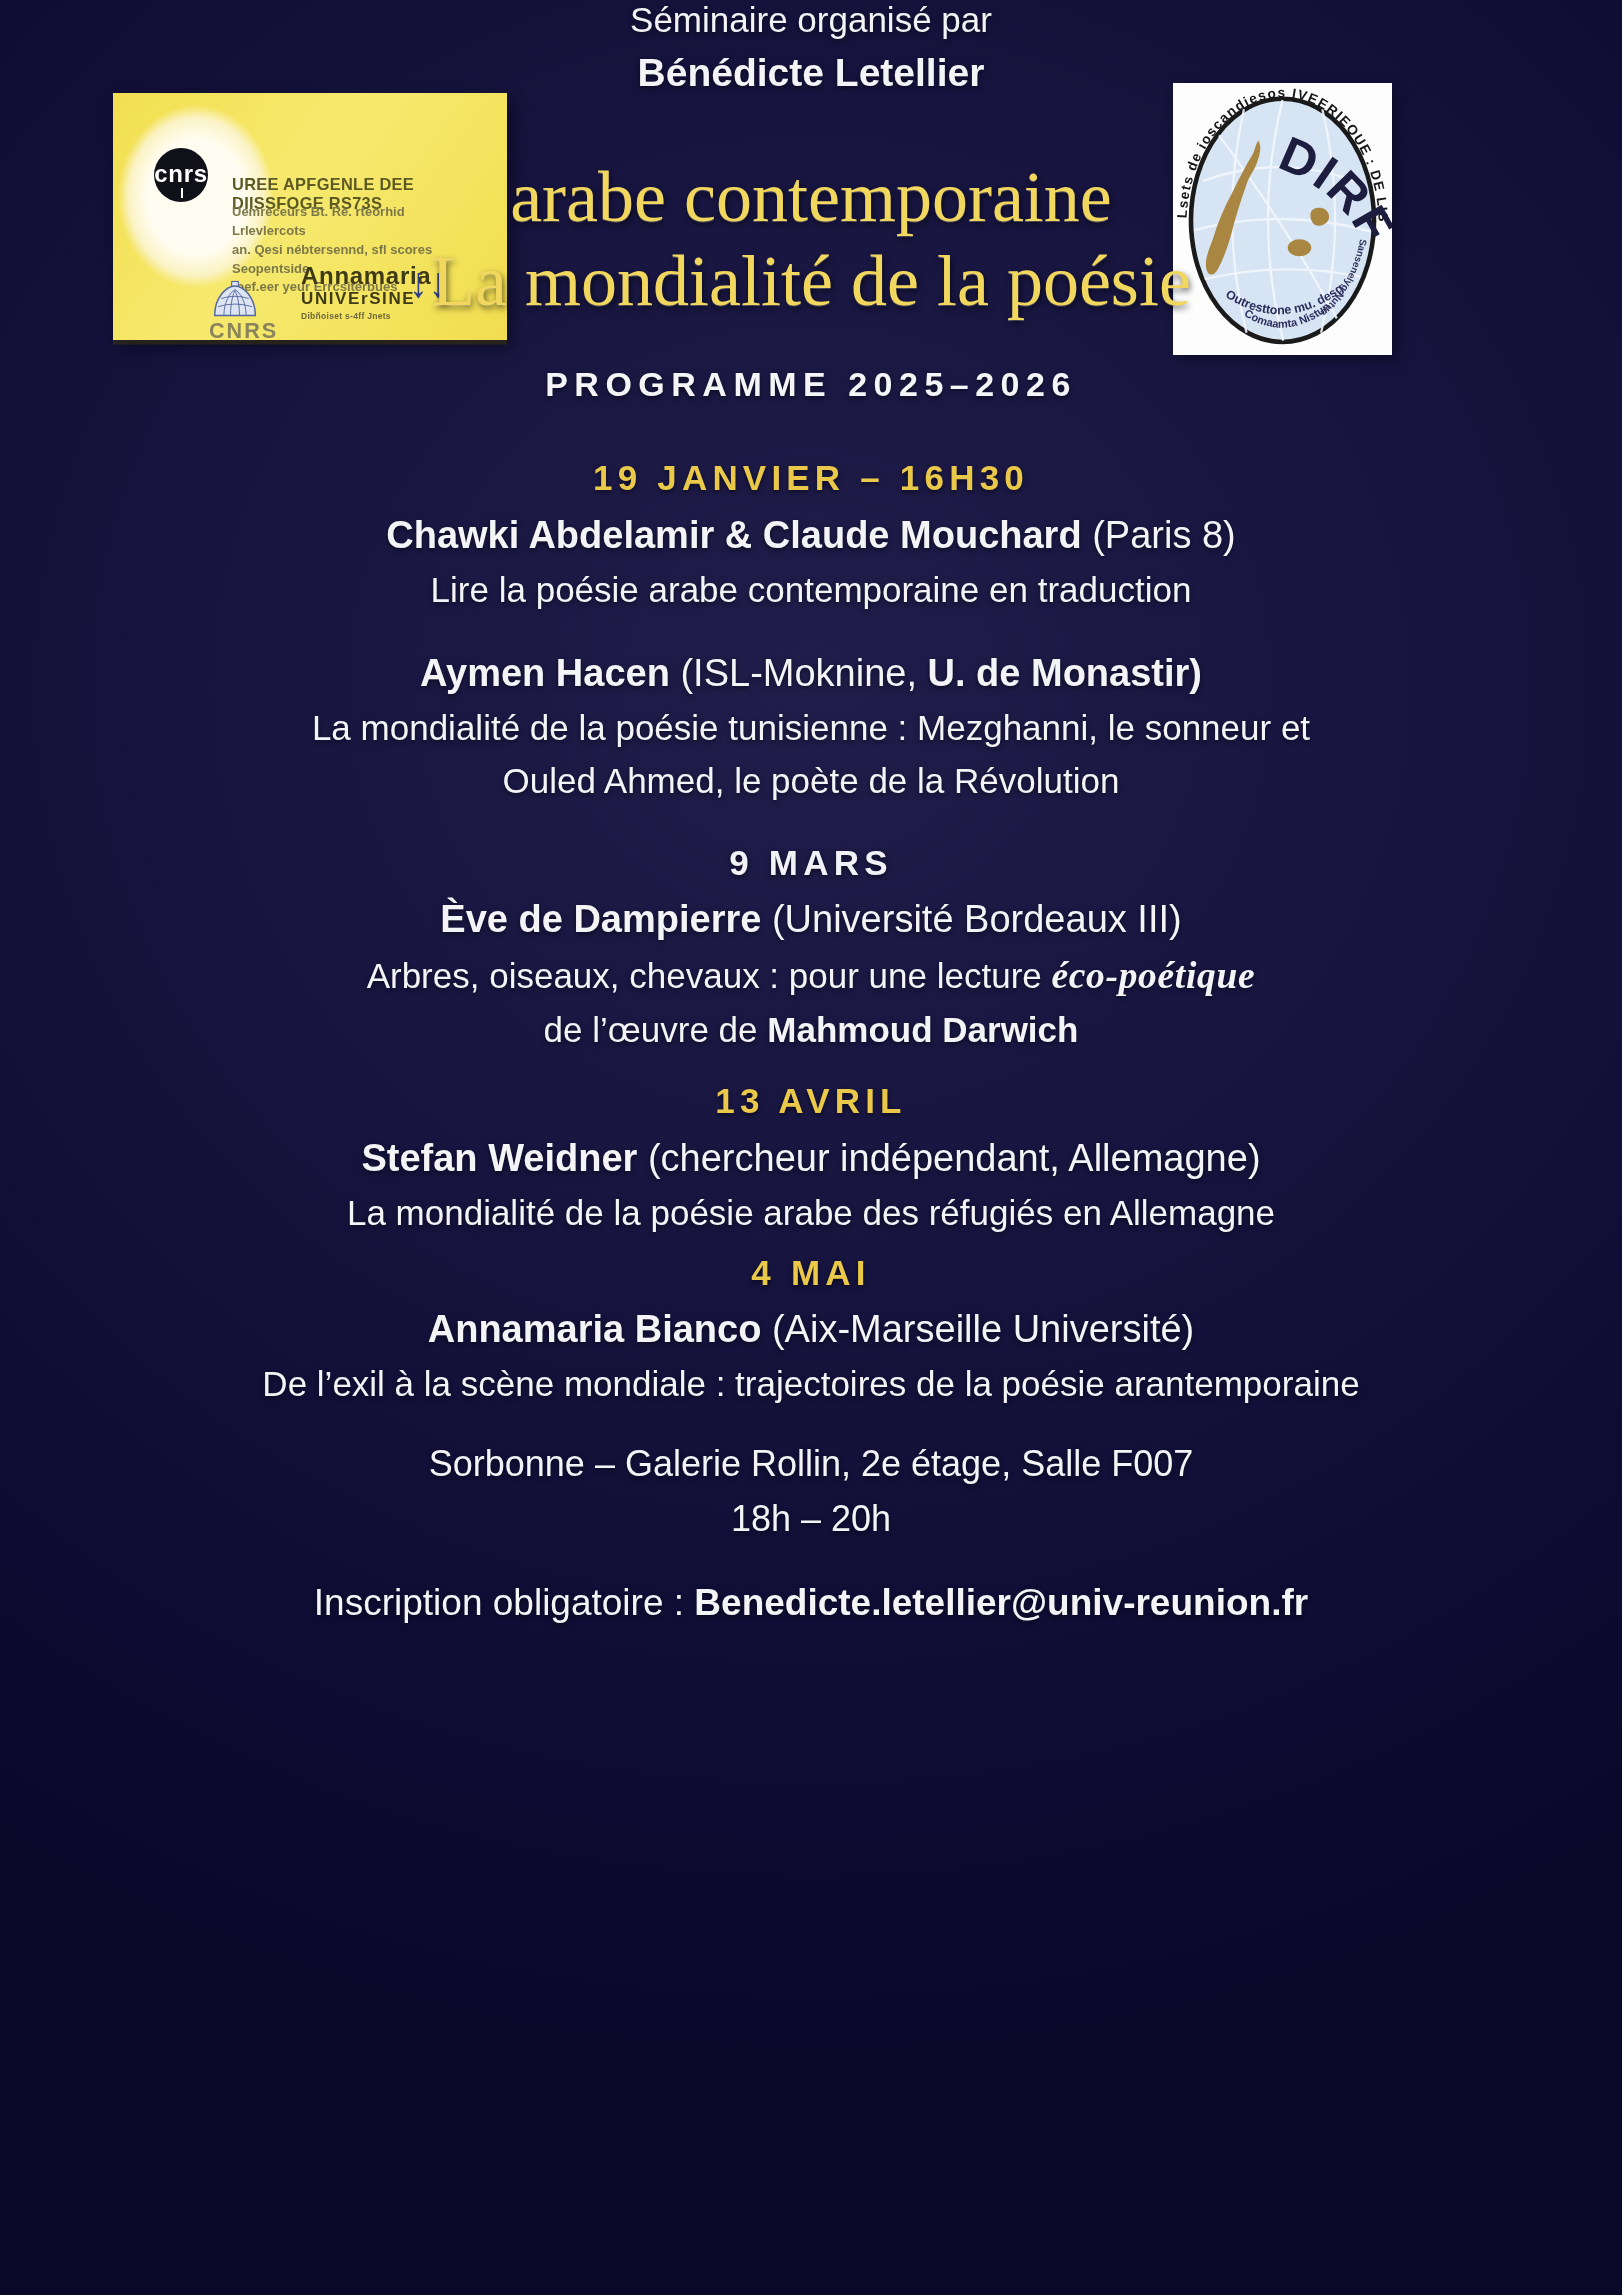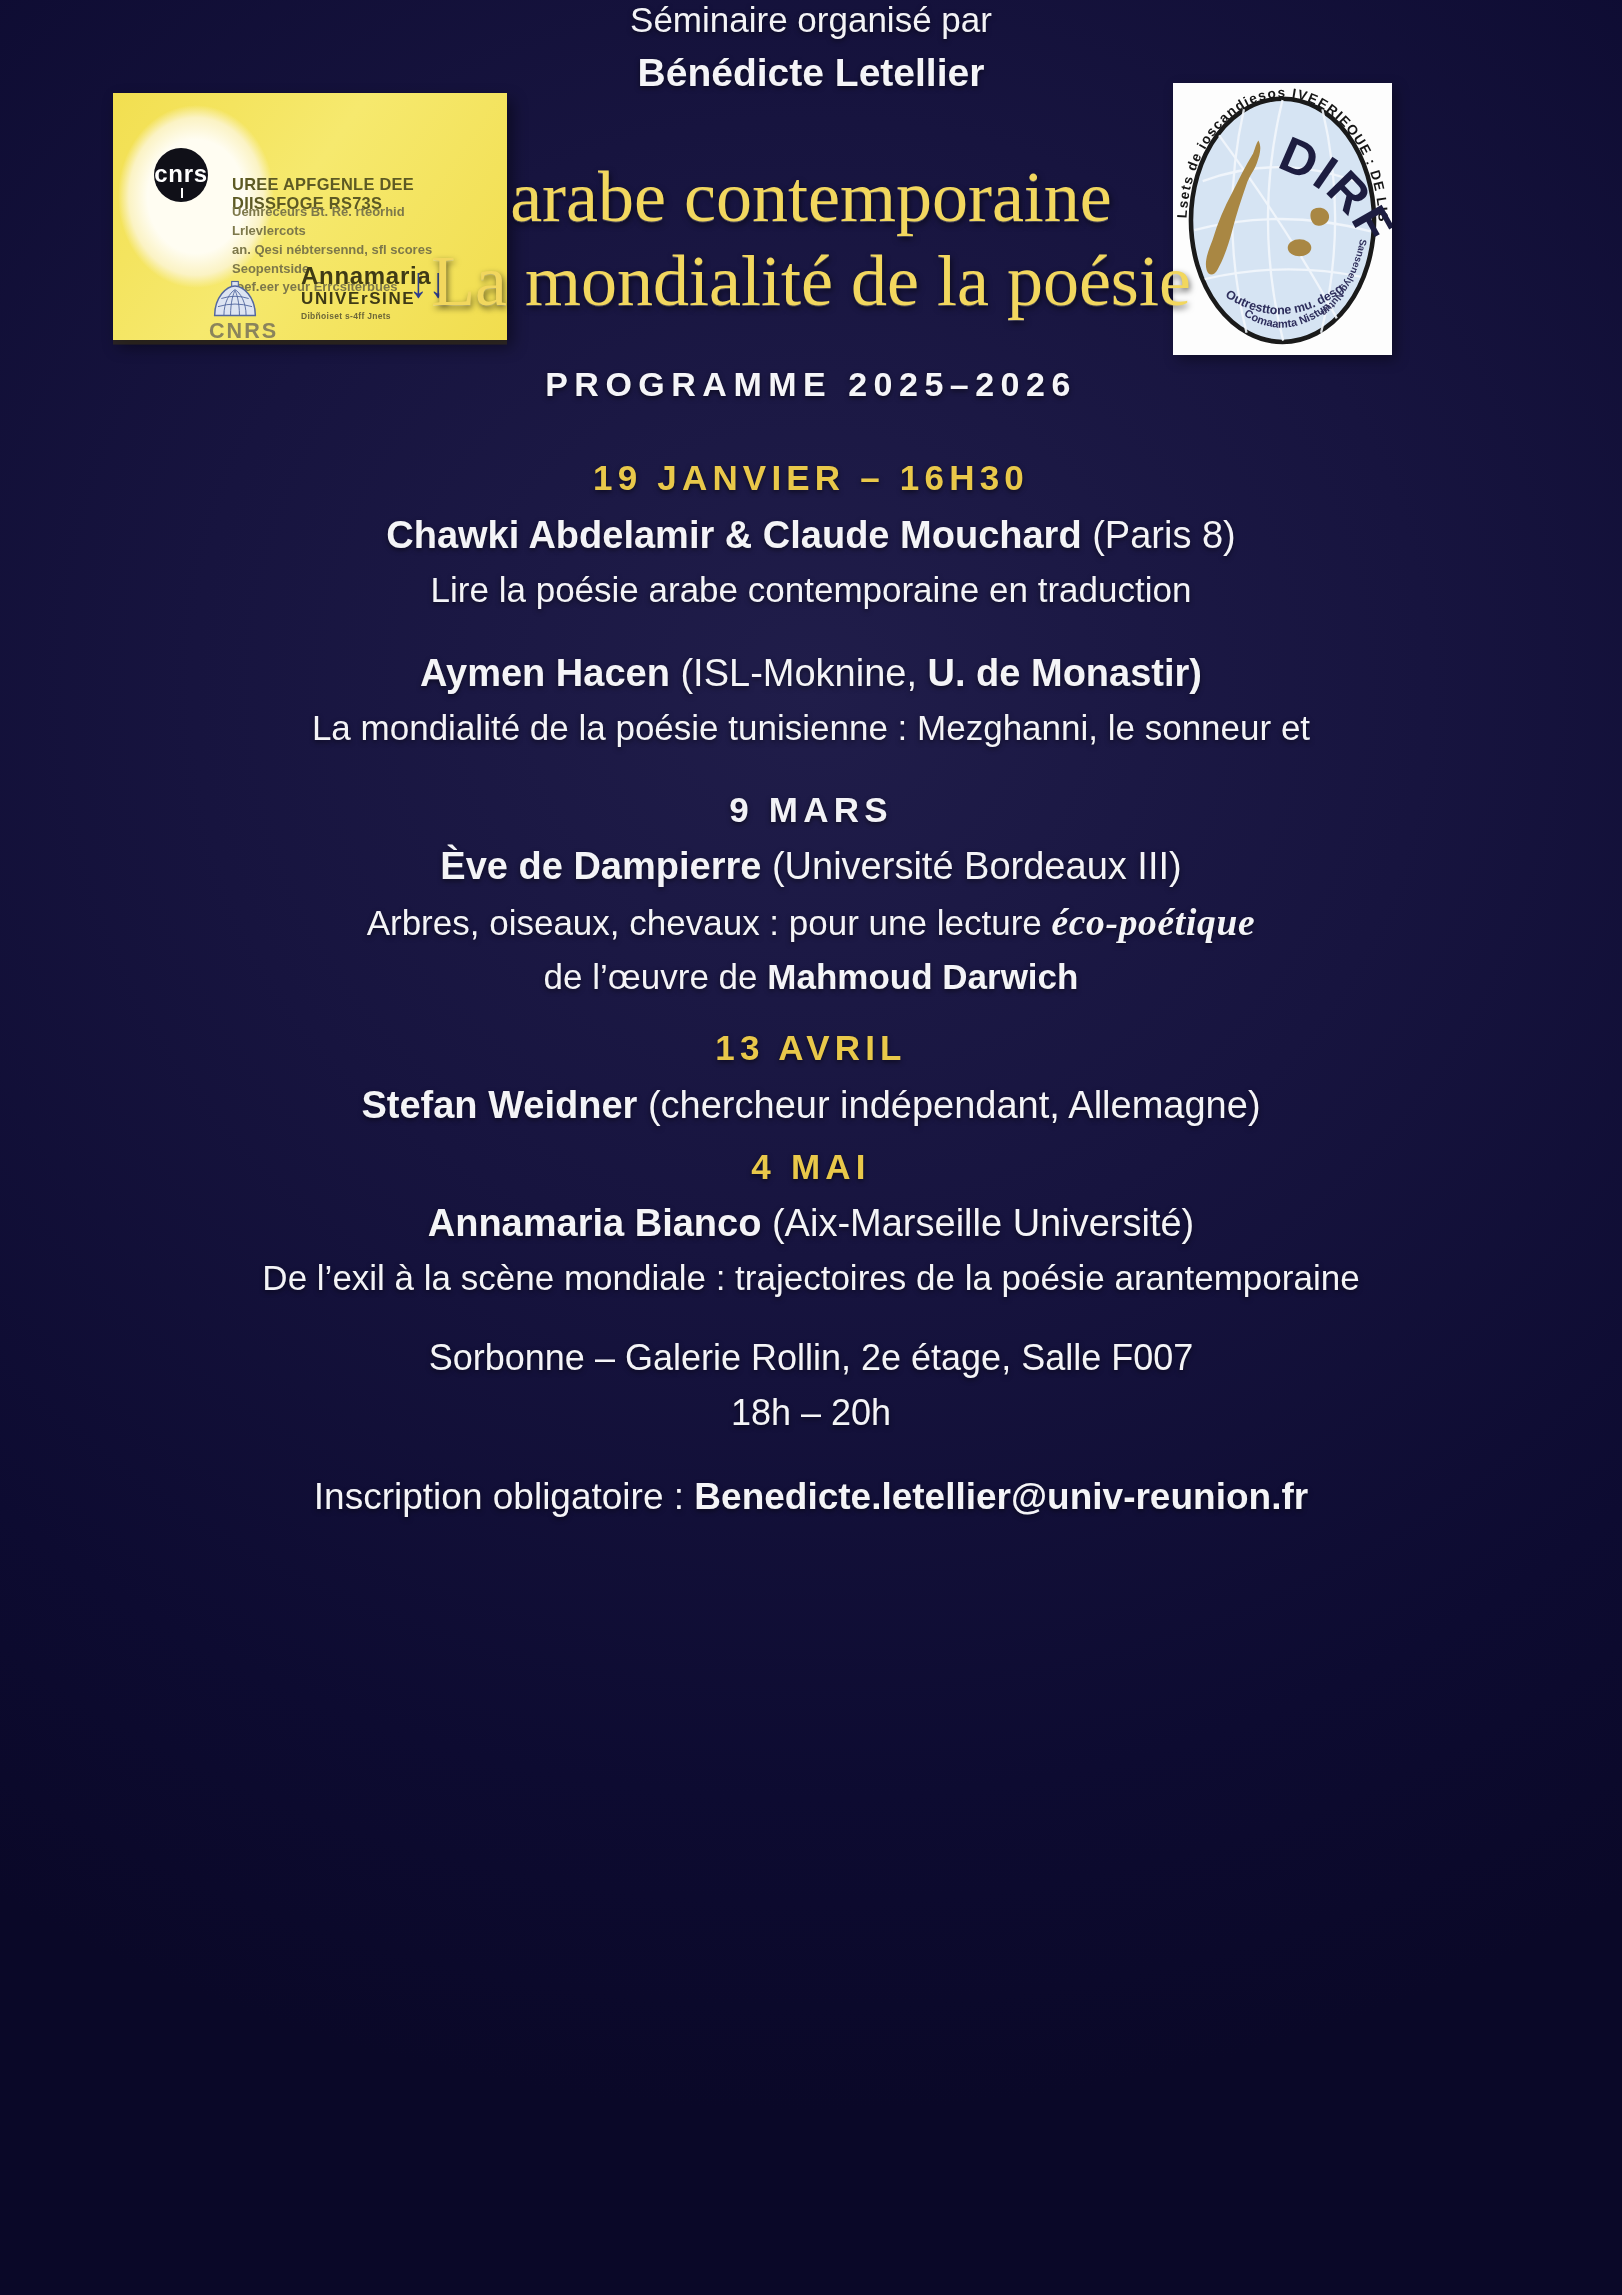--- a/index.html
+++ b/index.html
@@ -151,32 +151,34 @@
     <div class="sessions" id="sessions">
   <section class="session">
     <div class="s-date yellow">19 JANVIER – 16H30</div>
     <div class="s-speakers"><span class="b">Chawki Abdelamir &amp; Claude Mouchard</span><span> (Paris 8)</span></div>
   <div class="s-topic"><span>Lire la poésie arabe contemporaine en traduction</span></div>
         </section>
 
   <section class="session">
     <div class="s-speakers"><span class="b">Aymen Hacen</span><span> (ISL-Moknine, </span><span class="b">U. de Monastir)</span></div>
   <div class="s-topic"><span>La mondialité de la poésie tunisienne : Mezghanni, le sonneur et</span></div>
+          <div class="s-topic"><span>Ouled Ahmed, le poète de la Révolution</span></div>
         </section>
 
   <section class="session">
     <div class="s-date white">9 MARS</div>
     <div class="s-speakers"><span class="b">Ève de Dampierre</span><span> (Université Bordeaux III)</span></div>
   <div class="s-topic"><span>Arbres, oiseaux, chevaux : pour une lecture </span><span class="b eco">éco-poétique</span></div>
           <div class="s-topic"><span>de l’œuvre de </span><span class="b">Mahmoud Darwich</span></div>
         </section>
 
   <section class="session">
     <div class="s-date yellow">13 AVRIL</div>
     <div class="s-speakers"><span class="b">Stefan Weidner</span><span> (chercheur indépendant, Allemagne)</span></div>
+  <div class="s-topic"><span>La mondialité de la poésie arabe des réfugiés en Allemagne</span></div>
         </section>
 
   <section class="session">
     <div class="s-date yellow">4 MAI</div>
     <div class="s-speakers"><span class="b">Annamaria Bianco</span><span> (Aix-Marseille Université)</span></div>
   <div class="s-topic"><span>De l’exil à la scène mondiale : trajectoires de la poésie arantemporaine</span></div>
         </section>
 </div>
 
     <div class="footer-venue">Sorbonne – Galerie Rollin, 2e étage, Salle F007</div>

